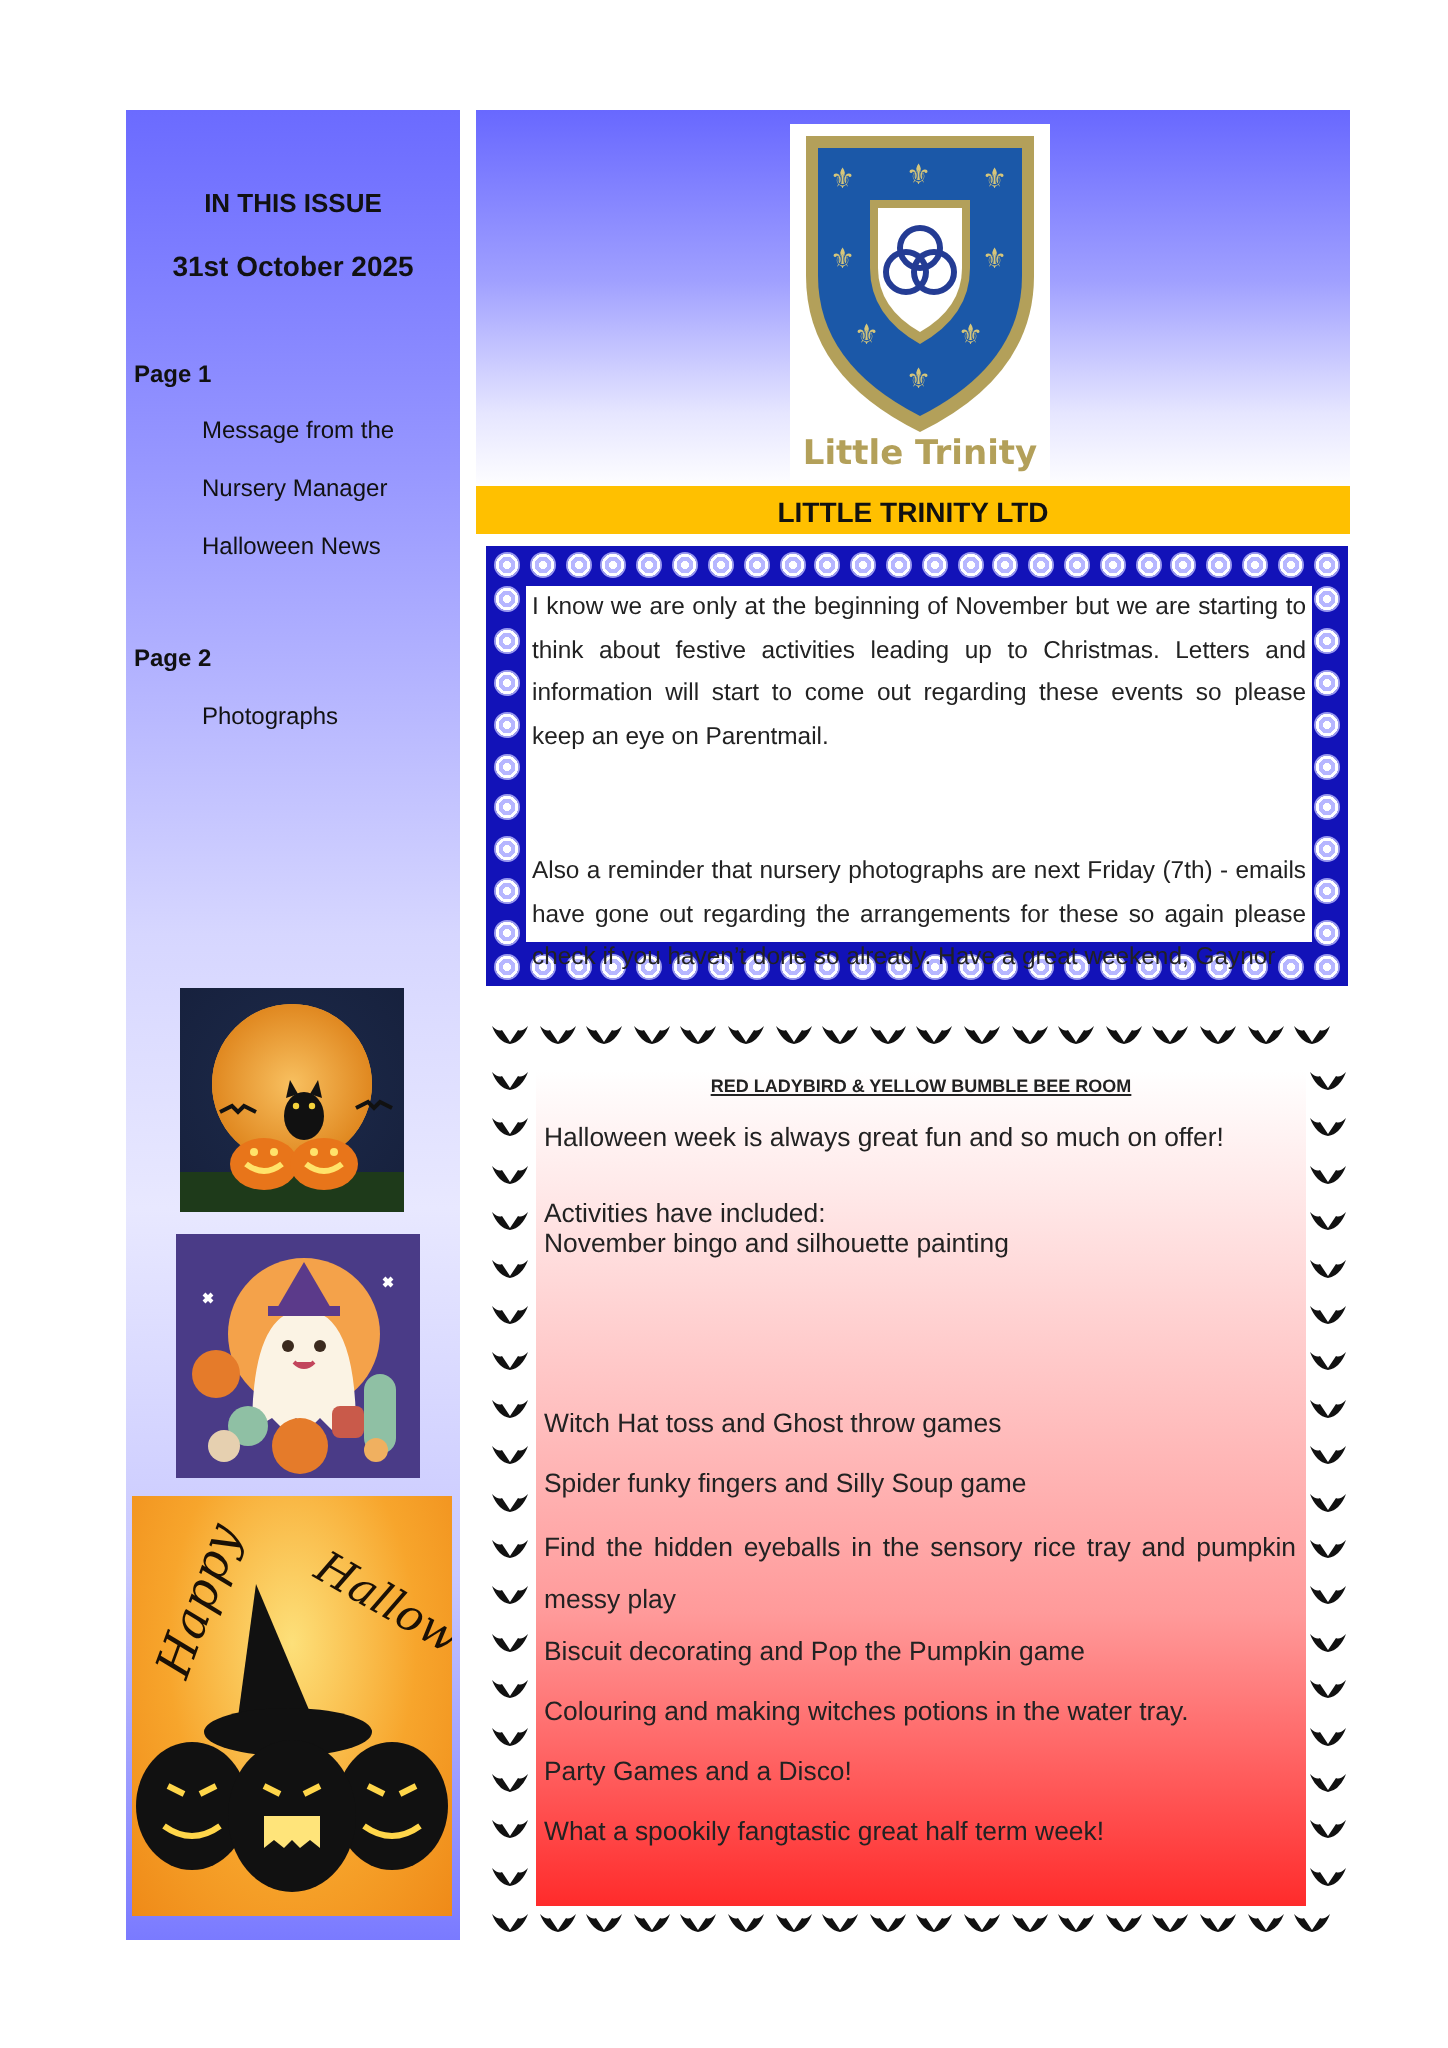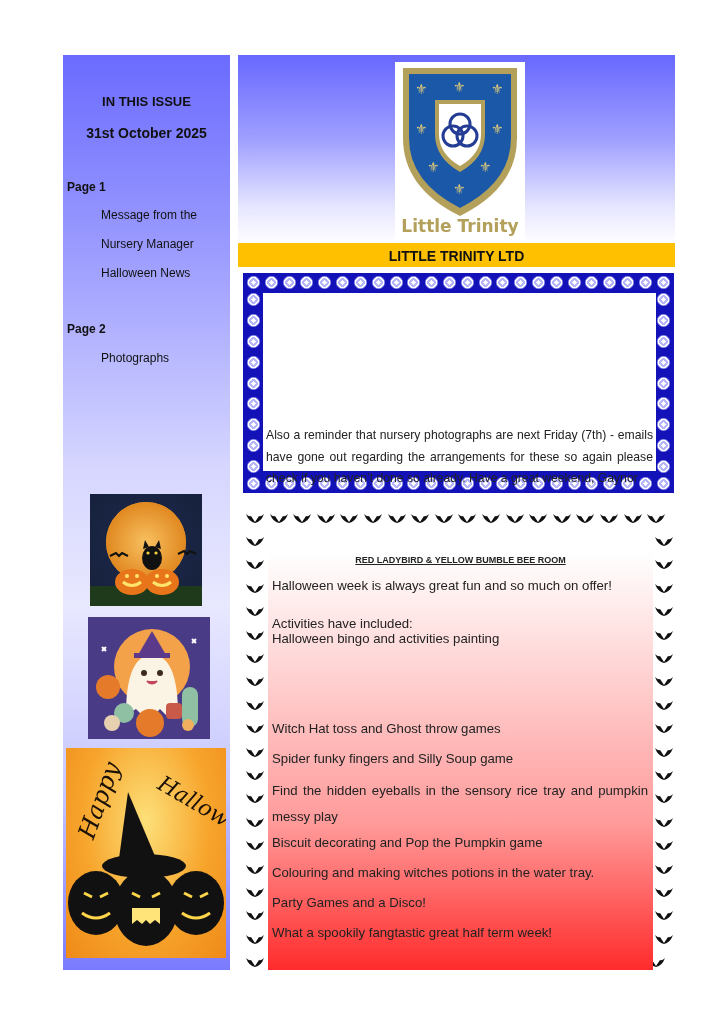--- a/index.html
+++ b/index.html
@@ -23,21 +23,21 @@
 
   
   .msgbox { position:absolute; left:243px; top:273px; width:431px; height:220px; background:#1212b8; }
   .flower-row { position:absolute; display:flex; justify-content:space-between; }
   .flower { width:13px; height:13px; border-radius:50%; background:radial-gradient(circle, #ffffff 0 22%, #b6b6ff 23% 45%, #ffffff 46% 60%, #9a9aef 61% 100%); }
   .msg-inner { position:absolute; left:20px; top:20px; width:393px; height:178px; background:#fff; }
   .msg-p { position:absolute; left:3px; width:387px; font-size:12.2px; line-height:21.5px; text-align:justify; color:#222; margin:0; }
 
   
   .bat { position:absolute; width:18px; height:10px; }
-  .activity { position:absolute; left:268px; top:552px; width:385px; height:418px;
+  .activity { position:absolute; left:268px; top:535px; width:385px; height:418px;
     background:linear-gradient(to bottom, #ffffff 0%, #ffe0e0 20%, #ff9a9a 65%, #ff2b2b 100%); }
   .act-head { position:absolute; left:0; top:3px; width:385px; text-align:center; font-weight:bold; font-size:9px; text-decoration:underline; color:#222; }
   .act-line { position:absolute; left:4px; font-size:13.2px; color:#222; white-space:nowrap; }
   .act-just { position:absolute; left:4px; width:376px; font-size:13.2px; color:#222; text-align:justify; line-height:26px; }
 </style>
 </head>
 <body>
 
 <div class="sidebar">
   <div class="sb-title" style="top:39px;">IN THIS ISSUE</div>
@@ -217,20 +217,21 @@
       <div class="flower"></div>
       <div class="flower"></div>
       <div class="flower"></div>
       <div class="flower"></div>
       <div class="flower"></div>
       <div class="flower"></div>
       <div class="flower"></div>
       <div class="flower"></div>
     </div>
   <div class="msg-inner">
+    <p class="msg-p" style="top:0px;">I know we are only at the beginning of November but we are starting to think about festive activities leading up to Christmas. Letters and information will start to come out regarding these events so please keep an eye on Parentmail.</p>
     <p class="msg-p" style="top:106px;margin-top:26px;">Also a reminder that nursery photographs are next Friday (7th) - emails have gone out regarding the arrangements for these so again please check if you haven’t done so already. Have a great weekend, Gaynor</p>
   </div>
 </div>
 
 <div id="bats">
     <div class="bat" style="left: 246px; top: 509px;"><svg width="18" height="10" viewBox="0 0 18 10">
         <path d="M0 1 Q3 4 5 3 Q7 6 9 9 Q11 6 13 3 Q15 4 18 1 Q15 9 9 10 Q3 9 0 1z" fill="#111"></path>
       </svg></div>
     <div class="bat" style="left: 246px; top: 953px;"><svg width="18" height="10" viewBox="0 0 18 10">
         <path d="M0 1 Q3 4 5 3 Q7 6 9 9 Q11 6 13 3 Q15 4 18 1 Q15 9 9 10 Q3 9 0 1z" fill="#111"></path>
@@ -444,21 +445,21 @@
       </svg></div>
     <div class="bat" style="left: 655px; top: 929.8px;"><svg width="18" height="10" viewBox="0 0 18 10">
         <path d="M0 1 Q3 4 5 3 Q7 6 9 9 Q11 6 13 3 Q15 4 18 1 Q15 9 9 10 Q3 9 0 1z" fill="#111"></path>
       </svg></div>
   </div>
 
 <div class="activity">
   <div class="act-head">RED LADYBIRD &amp; YELLOW BUMBLE BEE ROOM</div>
   <div class="act-line" style="top:26px;">Halloween week is always great fun and so much on offer!</div>
   <div class="act-line" style="top:48px;margin-top:16px;">Activities have included:</div>
-  <div class="act-line" style="top:79px;">Halloween bingo and activities painting</div>
+  <div class="act-line" style="top:79px;">November bingo and silhouette painting</div>
   <div class="act-line" style="top:169px;">Witch Hat toss and Ghost throw games</div>
   <div class="act-line" style="top:199px;">Spider funky fingers and Silly Soup game</div>
   <div class="act-just" style="top:226px;text-align-last:left;">Find the hidden eyeballs in the sensory rice tray and pumpkin messy play</div>
   <div class="act-line" style="top:283px;">Biscuit decorating and Pop the Pumpkin game</div>
   <div class="act-line" style="top:313px;">Colouring and making witches potions in the water tray.</div>
   <div class="act-line" style="top:343px;">Party Games and a Disco!</div>
   <div class="act-line" style="top:373px;">What a spookily fangtastic great half term week!</div>
 </div>
 
 </body></html>

